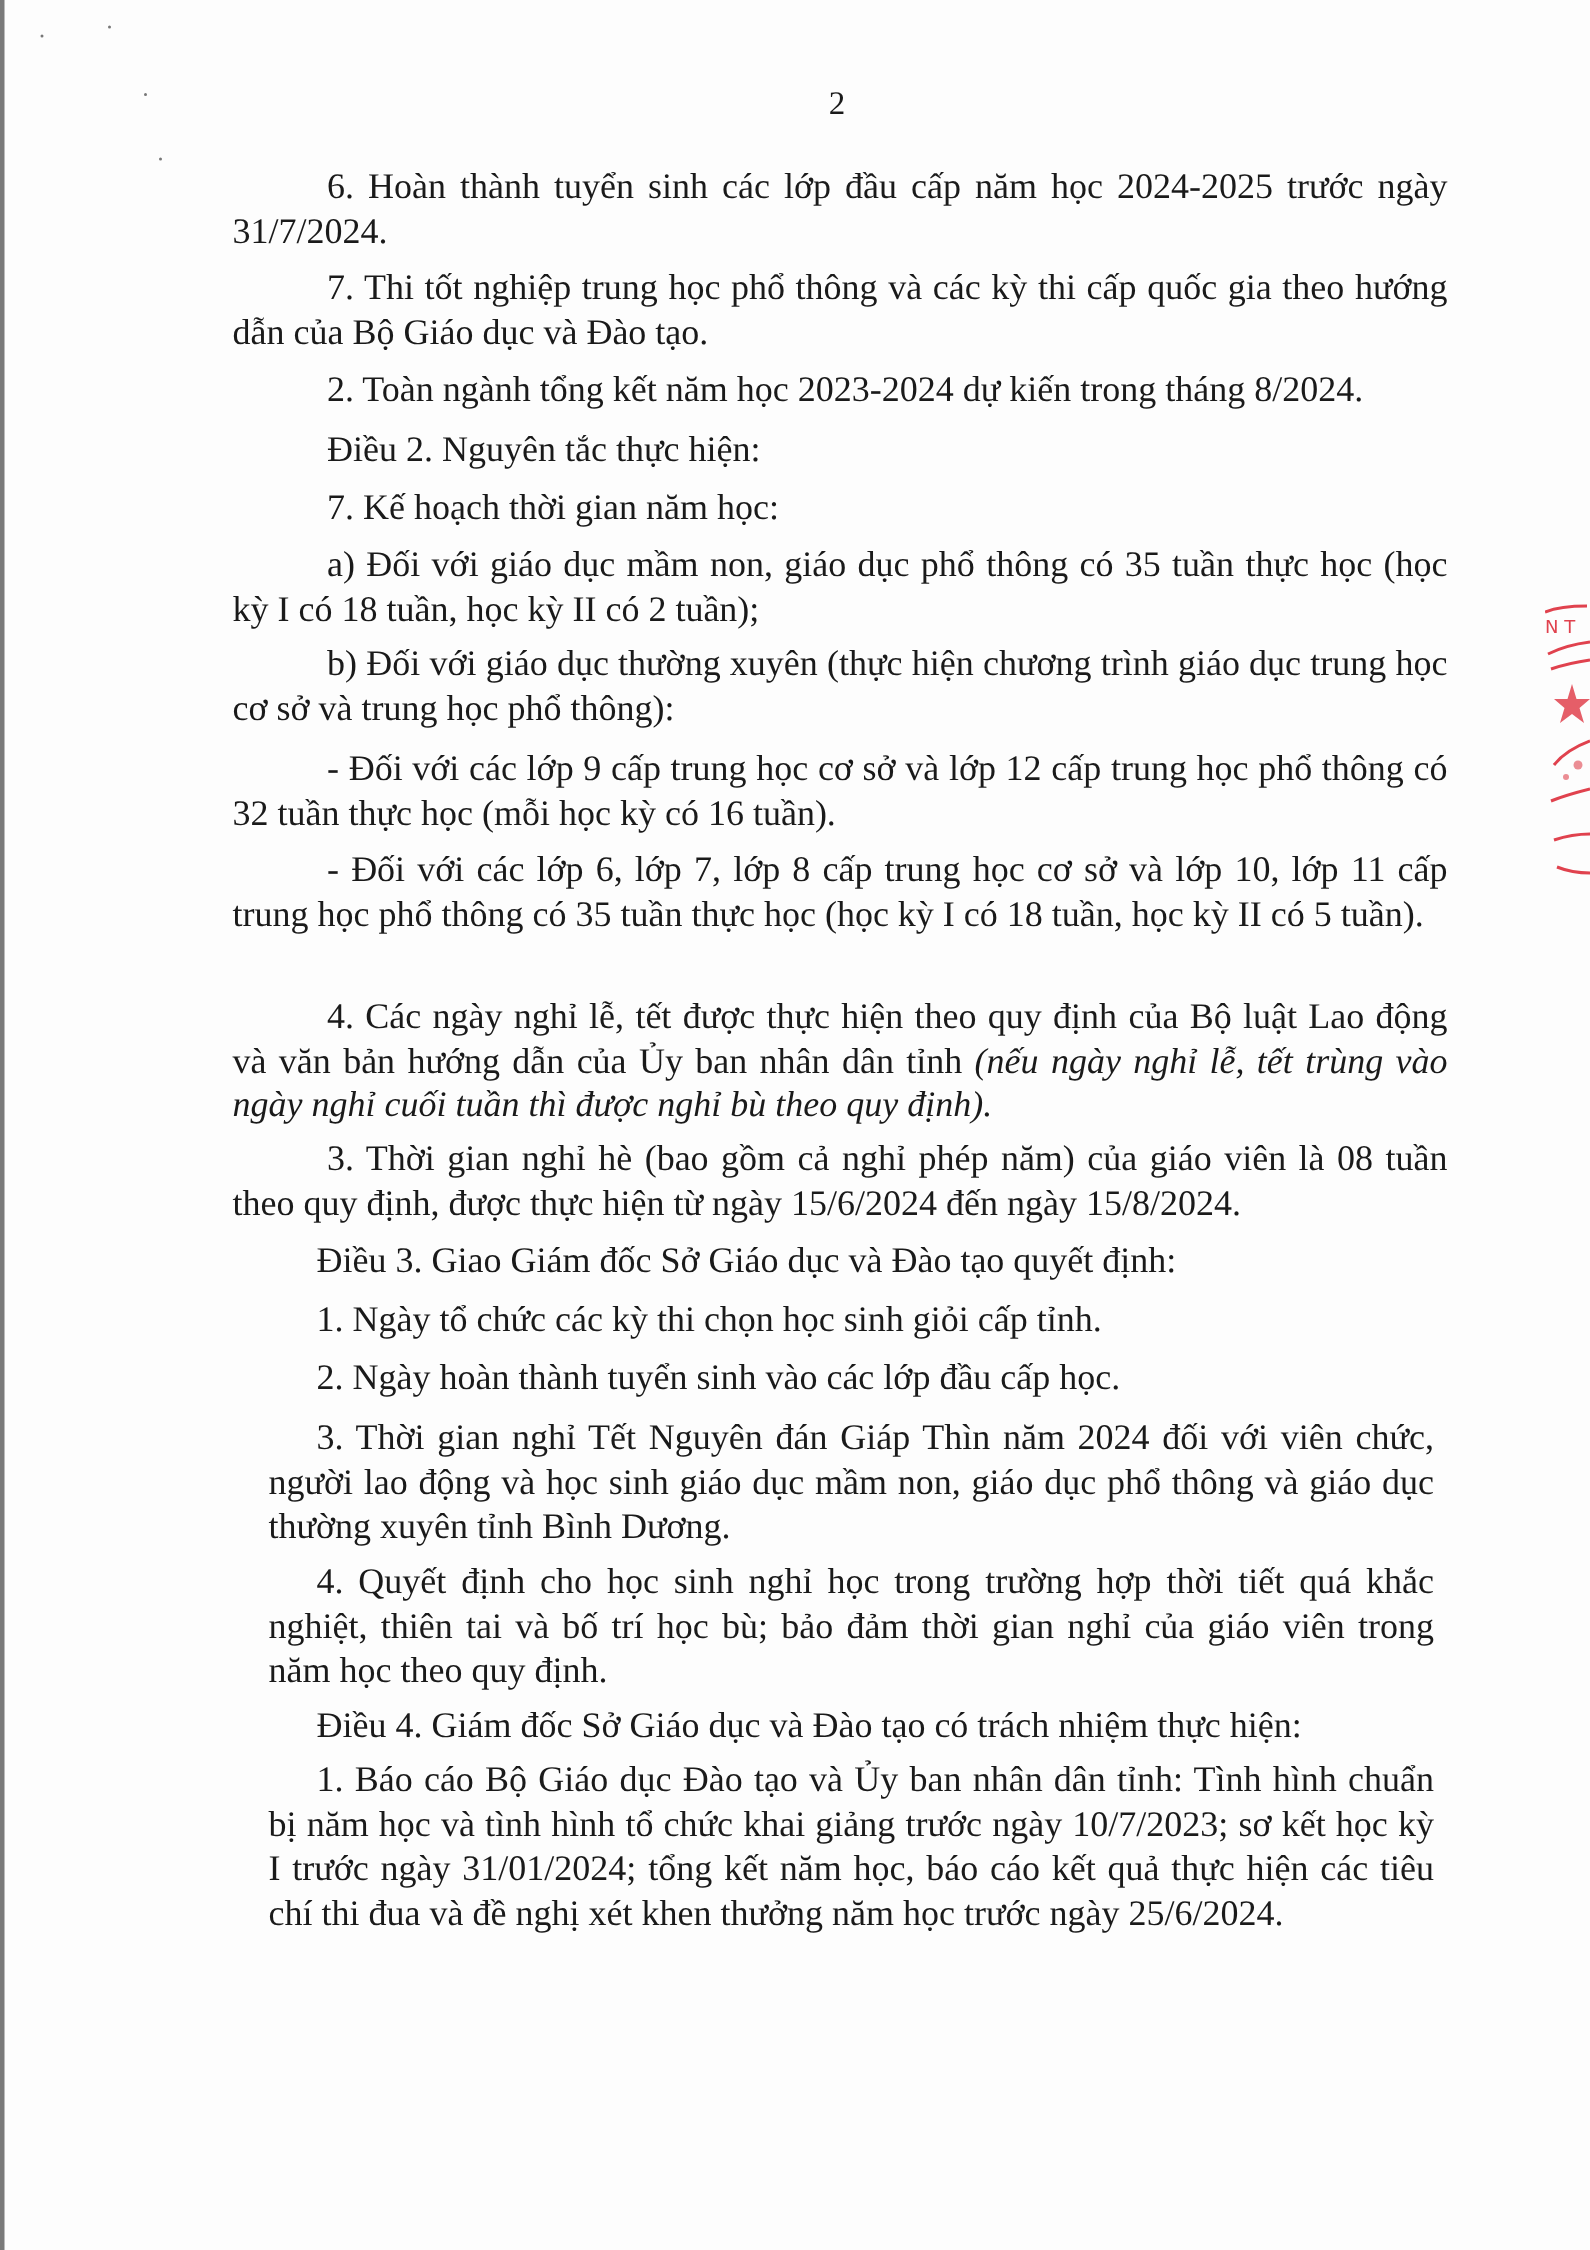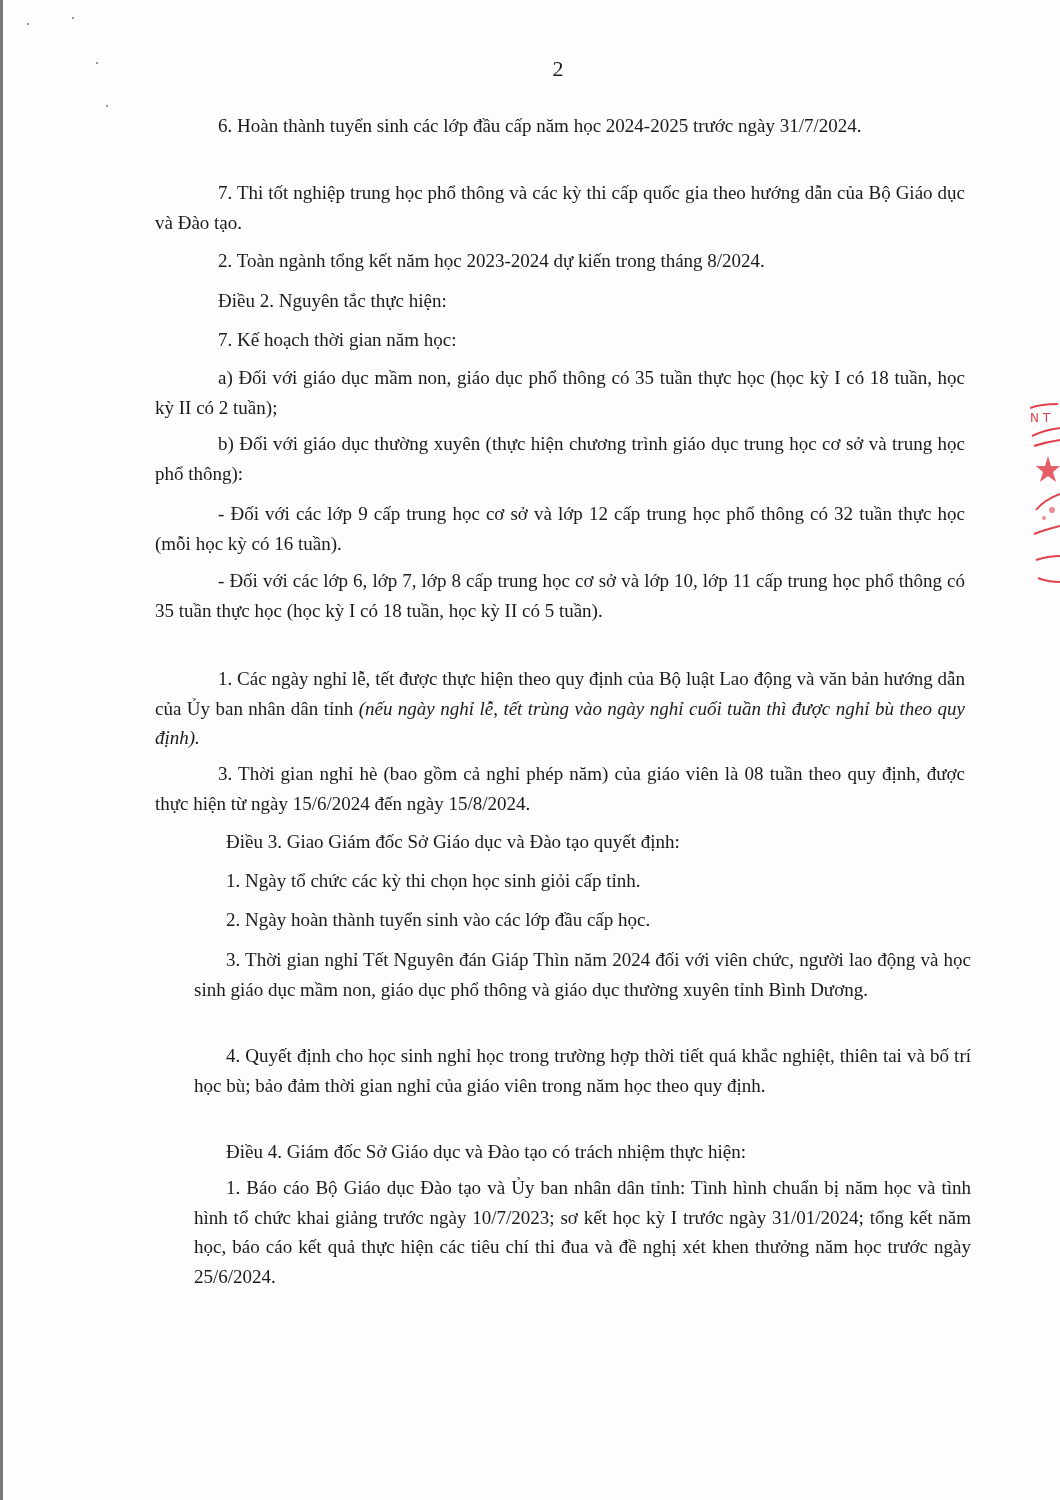--- a/index.html
+++ b/index.html
@@ -4,26 +4,26 @@
 <style>
   html, body { margin: 0; padding: 0; }
   body {
     width: 1060px; height: 1500px; background: #fdfdfd; position: relative; overflow: hidden;
     font-family: "Liberation Serif", "DejaVu Serif", serif; color: #1a1a1a;
   }
   .left-edge { position: absolute; left: 0; top: 0; width: 3px; height: 1500px; background: #7a7a7a; }
   .speck { position: absolute; width: 2px; height: 2px; background: #777; border-radius: 1px; }
   .page-number { position: absolute; left: 0; width: 1116px; top: 56px; text-align: center; font-size: 22px; }
   .para {
-    position: absolute; font-size: 19px; line-height: 29.5px; text-align: justify; text-align-last: left;
+    position: absolute; font-size: 24px; line-height: 29.5px; text-align: justify; text-align-last: left;
   }
   .para b { font-weight: normal; }
   .para i { font-style: italic; }
   .secA { left: 155px; width: 810px; text-indent: 63px; }
-  .secB { left: 194px; width: 777px; text-indent: 32px; }
+  .secB { left: 179px; width: 777px; text-indent: 32px; }
   .stamp { position: absolute; right: 0; top: 396px; width: 30px; height: 190px; }
 </style>
 </head>
 <body>
 
 <div class="left-edge"></div>
 <div class="speck" style="left:27px;top:23px"></div>
 <div class="speck" style="left:72px;top:17px"></div>
 <div class="speck" style="left:96px;top:62px"></div>
 <div class="speck" style="left:106px;top:105px"></div>
@@ -32,21 +32,21 @@
 
 <div class="para secA" style="top:111px"><span>6. Hoàn thành tuyển sinh các lớp đầu cấp năm học 2024-2025 trước ngày 31/7/2024.</span></div>
 <div class="para secA" style="top:178px"><span>7. Thi tốt nghiệp trung học phổ thông và các kỳ thi cấp quốc gia theo hướng dẫn của Bộ Giáo dục và Đào tạo.</span></div>
 <div class="para secA" style="top:246px"><span>2. Toàn ngành tổng kết năm học 2023-2024 dự kiến trong tháng 8/2024.</span></div>
 <div class="para secA" style="top:286px"><b>Điều 2.</b><span> Nguyên tắc thực hiện:</span></div>
 <div class="para secA" style="top:325px"><span>7. Kế hoạch thời gian năm học:</span></div>
 <div class="para secA" style="top:363px"><span>a) Đối với giáo dục mầm non, giáo dục phổ thông có 35 tuần thực học (học kỳ I có 18 tuần, học kỳ II có 2 tuần);</span></div>
 <div class="para secA" style="top:429px"><span>b) Đối với giáo dục thường xuyên (thực hiện chương trình giáo dục trung học cơ sở và trung học phổ thông):</span></div>
 <div class="para secA" style="top:499px"><span>- Đối với các lớp 9 cấp trung học cơ sở và lớp 12 cấp trung học phổ thông có 32 tuần thực học (mỗi học kỳ có 16 tuần).</span></div>
 <div class="para secA" style="top:566px"><span>- Đối với các lớp 6, lớp 7, lớp 8 cấp trung học cơ sở và lớp 10, lớp 11 cấp trung học phổ thông có 35 tuần thực học (học kỳ I có 18 tuần, học kỳ II có 5 tuần).</span></div>
-<div class="para secA" style="top:664px"><span>1. Các ngày nghỉ lễ, tết được thực hiện theo quy định của Bộ luật Lao động và văn bản hướng dẫn của Ủy ban nhân dân tỉnh </span><i>(nếu ngày nghỉ lễ, tết trùng vào ngày nghỉ cuối tuần thì được nghỉ bù theo quy định).</i></div>
+<div class="para secA" style="top:664px"><span>4. Các ngày nghỉ lễ, tết được thực hiện theo quy định của Bộ luật Lao động và văn bản hướng dẫn của Ủy ban nhân dân tỉnh </span><i>(nếu ngày nghỉ lễ, tết trùng vào ngày nghỉ cuối tuần thì được nghỉ bù theo quy định).</i></div>
 <div class="para secA" style="top:759px"><span>3. Thời gian nghỉ hè (bao gồm cả nghỉ phép năm) của giáo viên là 08 tuần theo quy định, được thực hiện từ ngày 15/6/2024 đến ngày 15/8/2024.</span></div>
 
 <div class="para secB" style="top:827px"><b>Điều 3.</b><span> Giao Giám đốc Sở Giáo dục và Đào tạo quyết định:</span></div>
 <div class="para secB" style="top:866px"><span>1. Ngày tổ chức các kỳ thi chọn học sinh giỏi cấp tỉnh.</span></div>
 <div class="para secB" style="top:905px"><span>2. Ngày hoàn thành tuyển sinh vào các lớp đầu cấp học.</span></div>
 <div class="para secB" style="top:945px"><span>3. Thời gian nghỉ Tết Nguyên đán Giáp Thìn năm 2024 đối với viên chức, người lao động và học sinh giáo dục mầm non, giáo dục phổ thông và giáo dục thường xuyên tỉnh Bình Dương.</span></div>
 <div class="para secB" style="top:1041px"><span>4. Quyết định cho học sinh nghỉ học trong trường hợp thời tiết quá khắc nghiệt, thiên tai và bố trí học bù; bảo đảm thời gian nghỉ của giáo viên trong năm học theo quy định.</span></div>
 <div class="para secB" style="top:1137px"><b>Điều 4.</b><span> Giám đốc Sở Giáo dục và Đào tạo có trách nhiệm thực hiện:</span></div>
 <div class="para secB" style="top:1173px"><span>1. Báo cáo Bộ Giáo dục Đào tạo và Ủy ban nhân dân tỉnh: Tình hình chuẩn bị năm học và tình hình tổ chức khai giảng trước ngày 10/7/2023; sơ kết học kỳ I trước ngày 31/01/2024; tổng kết năm học, báo cáo kết quả thực hiện các tiêu chí thi đua và đề nghị xét khen thưởng năm học trước ngày 25/6/2024.</span></div>
 

